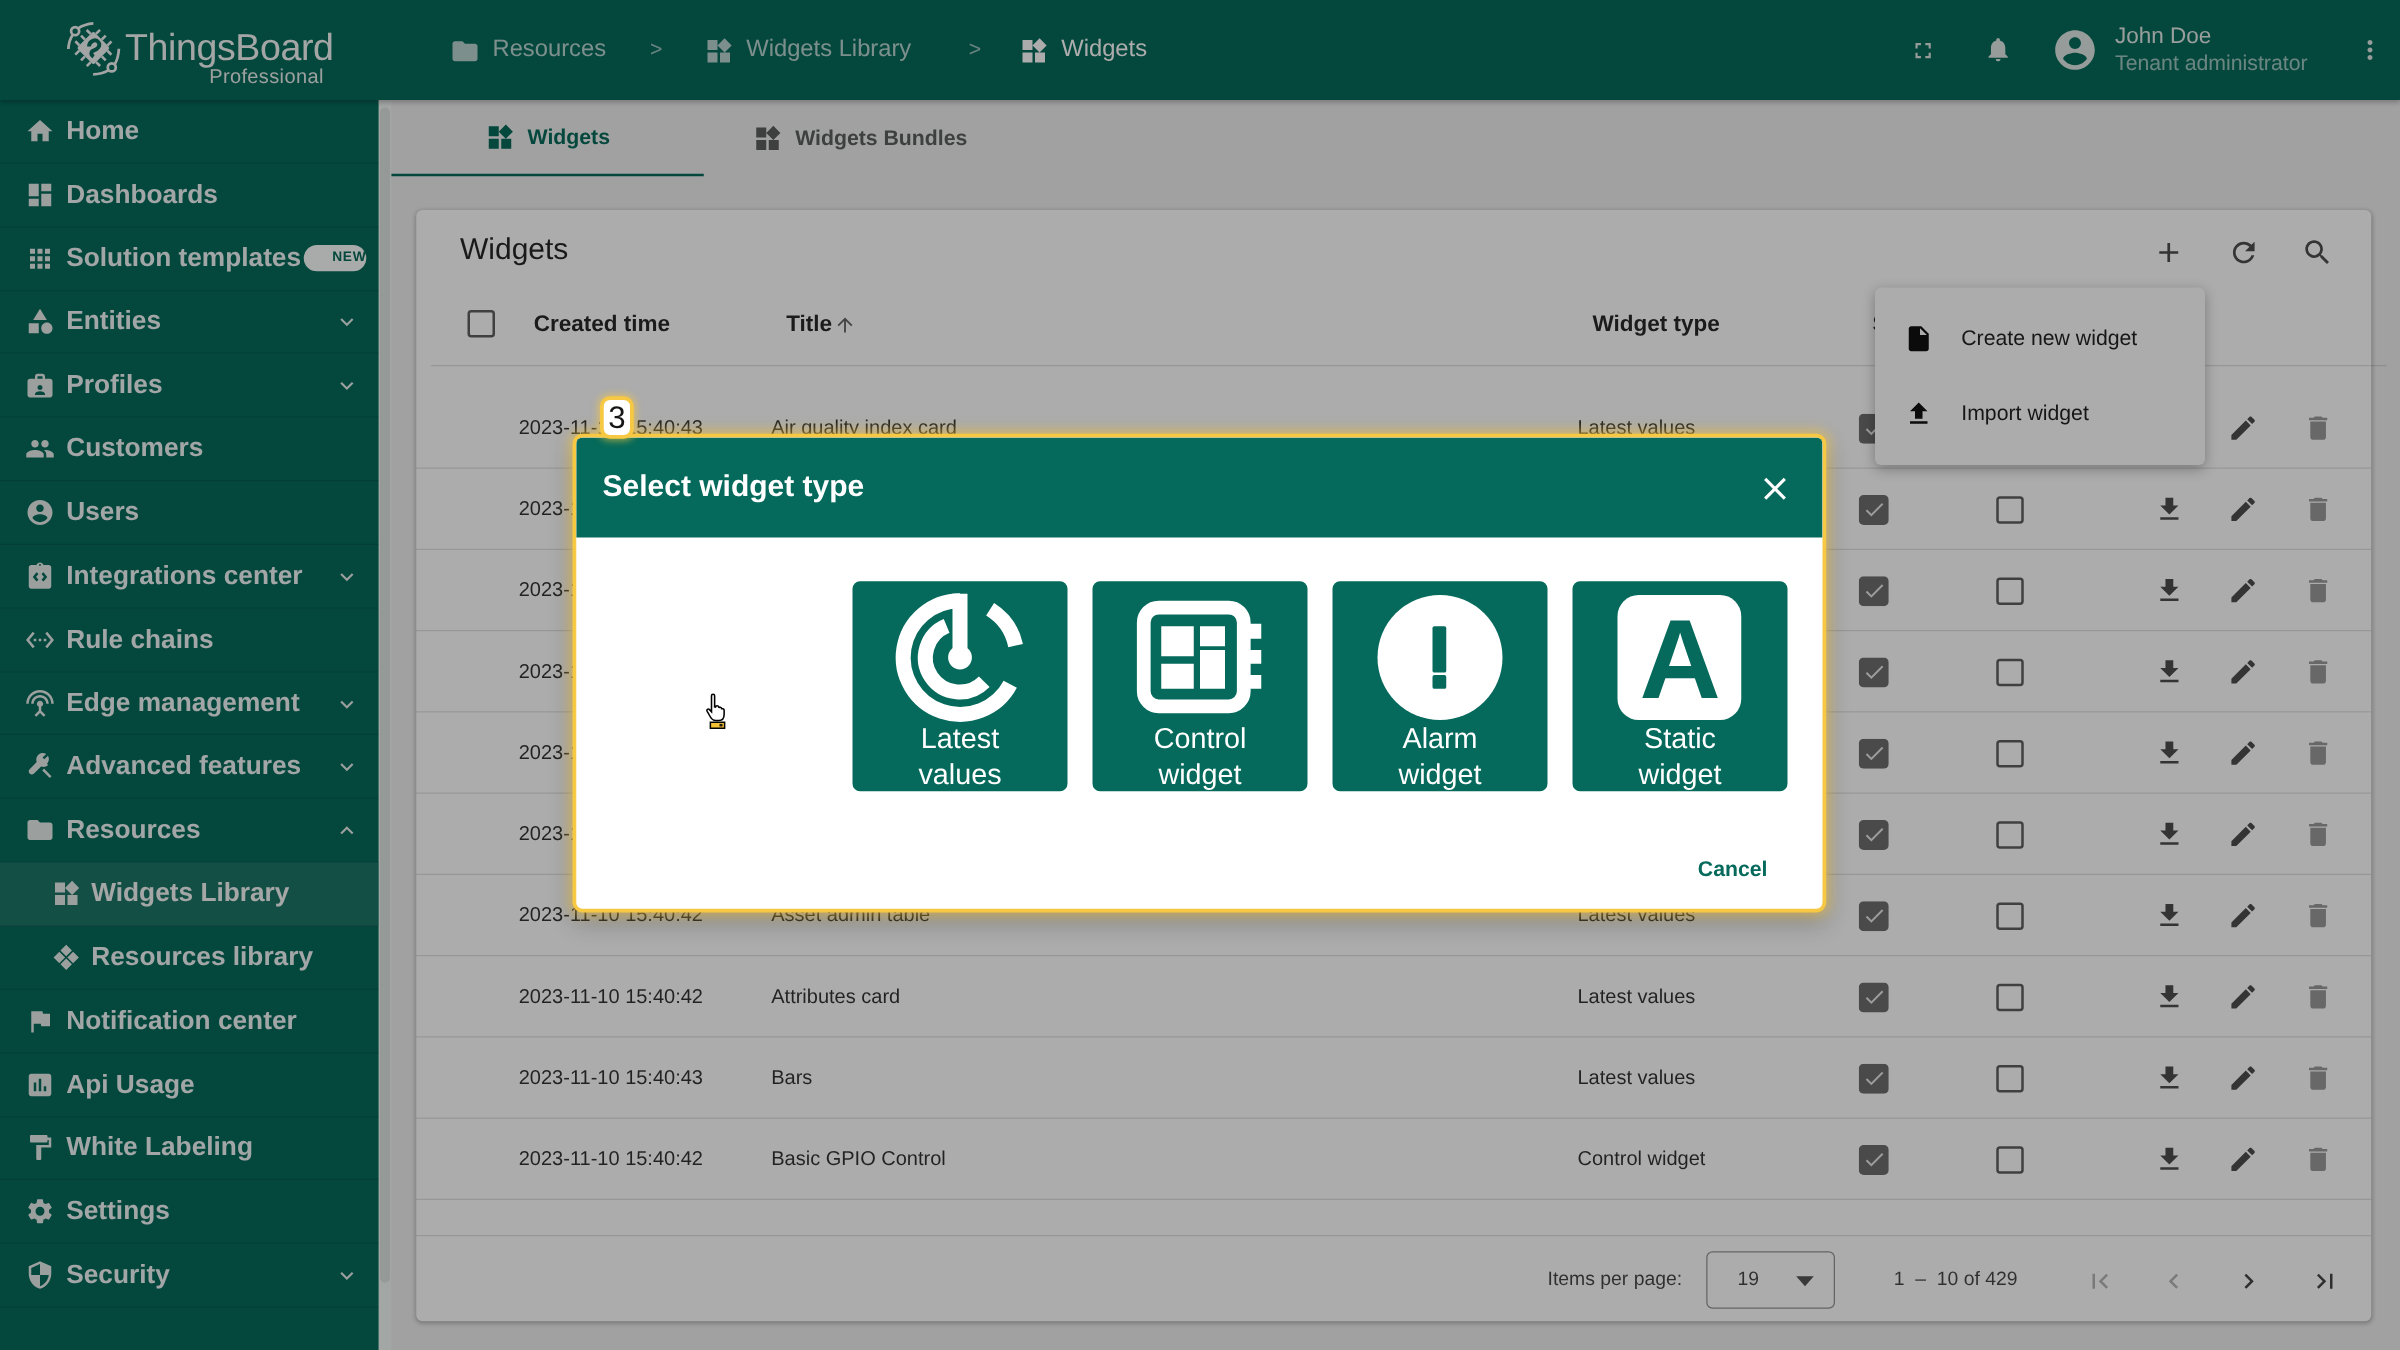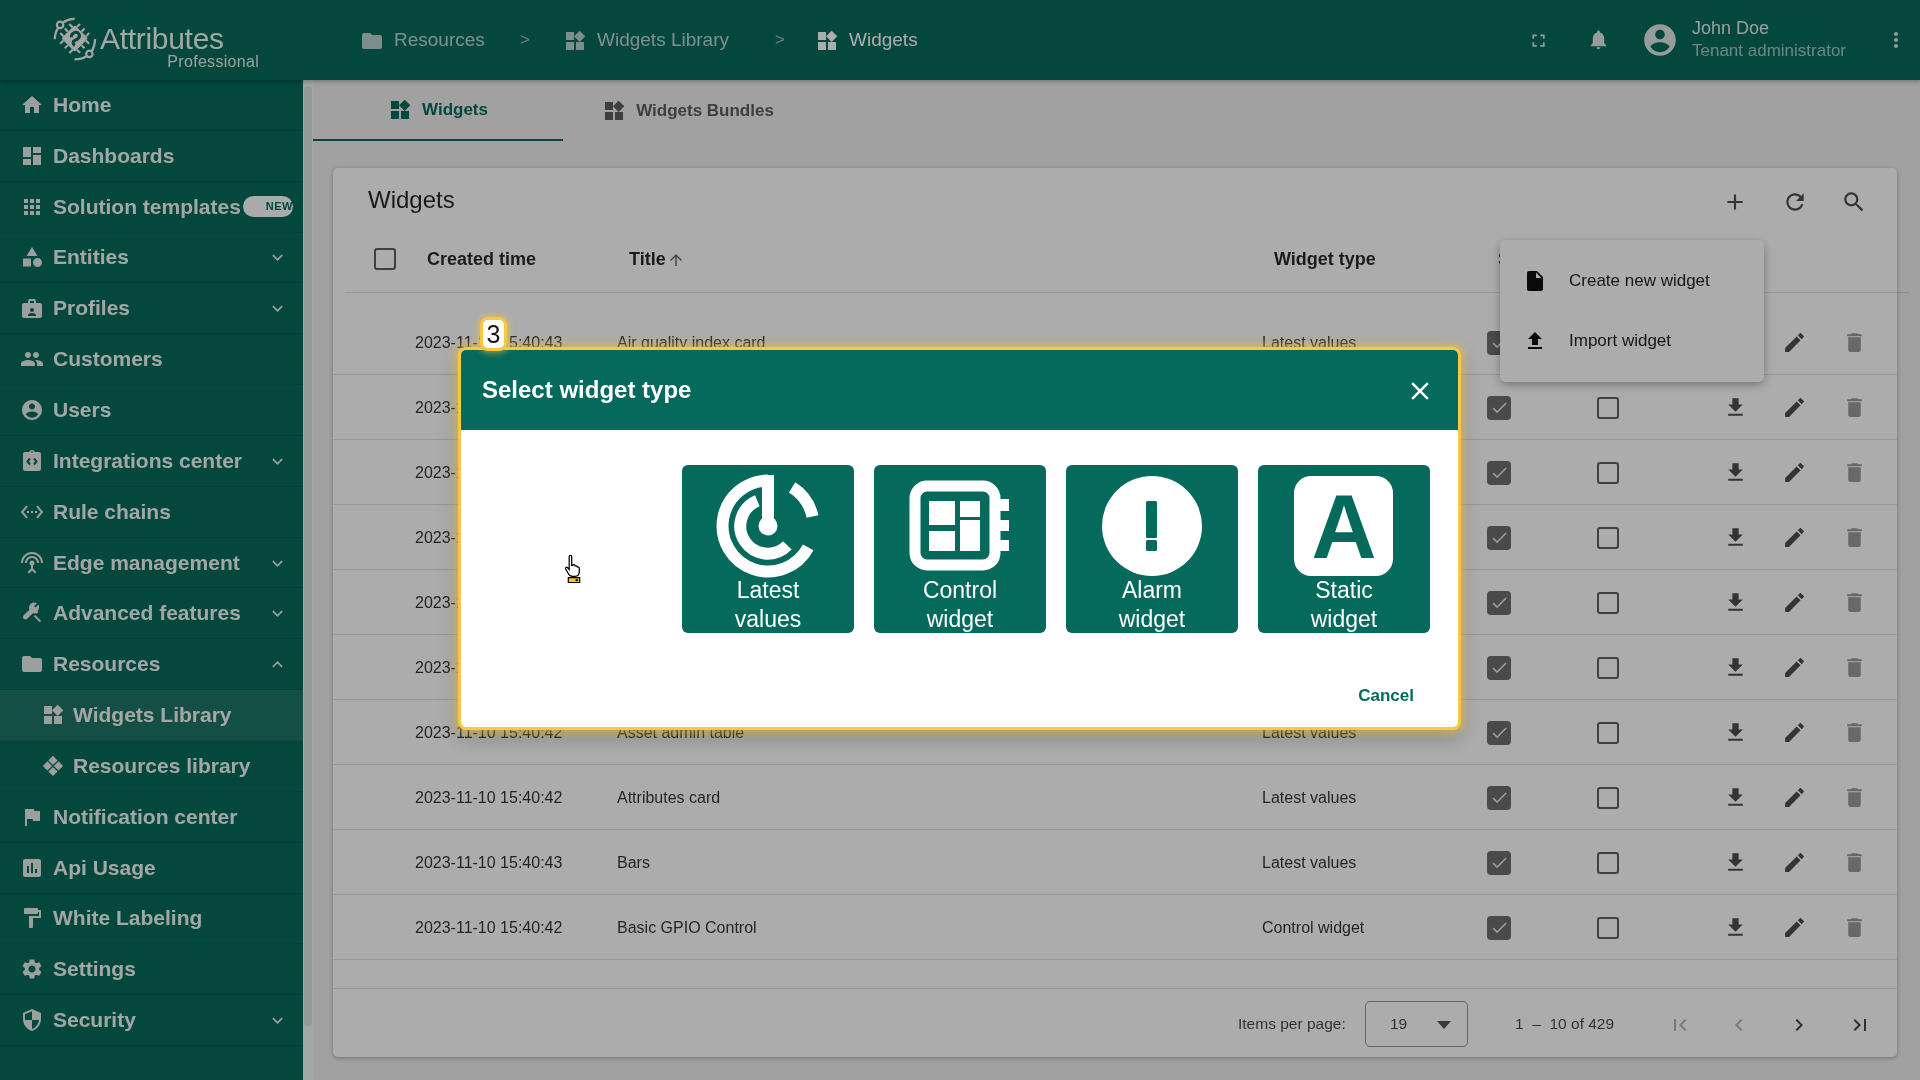--- a/index.html
+++ b/index.html
@@ -45,21 +45,21 @@
   .rcbe { position:absolute; left:1264px; top:21.5px; width:22px; height:22px; border:2.4px solid #606060; border-radius:3px; }
   .ricon { position:absolute; top:20px; width:25px; height:25px; }
   #pager { position:absolute; left:0; top:820px; width:100%; height:69px; border-top:1px solid rgba(0,0,0,0.12); font-size:15.5px; color:rgba(0,0,0,0.72); }
   #ipp { position:absolute; left:905px; top:0; height:69px; line-height:69px; }
   #psel { position:absolute; left:1032px; top:12px; width:103px; height:46px; border:1px solid rgba(0,0,0,0.42); border-radius:5px; }
   #psel span { position:absolute; left:24px; top:0; height:44px; line-height:44px; font-size:15.5px; }
   #ptri { position:absolute; left:71px; top:19px; width:0; height:0; border-left:7px solid transparent; border-right:7px solid transparent; border-top:8px solid #555; }
   #prange { position:absolute; left:1182px; top:0; height:69px; line-height:69px; }
   .pnav { position:absolute; top:24px; width:24px; height:24px; }
   
-  #ddmenu { position:absolute; left:1500px; top:240px; width:264px; height:142px; background:#fff; border-radius:5px; box-shadow:0 3px 10px rgba(0,0,0,0.3); z-index:10; }
+  #ddmenu { position:absolute; left:1500px; top:230px; width:264px; height:142px; background:#fff; border-radius:5px; box-shadow:0 3px 10px rgba(0,0,0,0.3); z-index:10; }
   .ddi { position:absolute; left:0; width:100%; height:60px; }
   .ddi .ic { position:absolute; left:23px; top:18px; width:24px; height:24px; }
   .ddi .tx { position:absolute; left:69px; top:0; height:60px; line-height:60px; font-size:17px; color:rgba(0,0,0,0.87); }
   
   #overlay { position:absolute; left:0; top:0; width:1920px; height:1080px; background:rgba(0,0,0,0.325); z-index:50; }
   
   #modal { position:absolute; left:458px; top:347px; width:1003px; height:383px; background:#fff; border:3px solid #f7c843; border-radius:8px; z-index:60; box-shadow:0 0 9px 2.5px rgba(250,200,60,0.55), 0 8px 20px rgba(0,0,0,0.22); overflow:hidden; }
   #mhead { position:absolute; left:0; top:0; width:100%; height:80px; background:#056a5b;text-align:center; }
   #mtitle { position:absolute; left:21px; top:0; height:80px; line-height:80px; font-size:24px; font-weight:bold; color:#fff; }
   #mclose { position:absolute; left:944px; top:26px; width:30px; height:30px; }
@@ -95,21 +95,21 @@
         <path d="M12.7 22 h4.5"></path>
           <path d="M12.7 28.4 h4.5"></path>
           <path d="M12.7 34.8 h4.5"></path>
         <path d="M36.2 22 h4.5"></path>
           <path d="M36.2 28.4 h4.5"></path>
           <path d="M36.2 34.8 h4.5"></path>
       </g>
     </g>
     <path d="M23.2 27.2 C23.4 22.8, 28.6 20.6, 30.9 24 C32.7 26.9, 29.8 29.4, 27.2 30.3 C24.4 31.3, 24.4 33.8, 26.9 35.3" stroke="#056a5b" stroke-width="3.1" fill="none"></path>
   </svg>
-  <div id="logoname">Attributes</div>
+  <div id="logoname">ThingsBoard</div>
   <div id="logosub">Professional</div>
 
   <svg class="hicon" style="left:360px;top:29px" width="24" height="24" viewBox="0 0 24 24" fill="rgba(255,255,255,0.72)">
       <path d="M10 4H4c-1.1 0-2 .9-2 2v12c0 1.1.9 2 2 2h16c1.1 0 2-.9 2-2V8c0-1.1-.9-2-2-2h-8l-2-2z"></path>
     </svg>
   <div class="crumb" style="left:394px">Resources</div>
   <div class="crumbsep" style="left:520px">&gt;</div>
   <svg class="hicon" style="left:563px;top:29px" width="24" height="24" viewBox="0 0 24 24" fill="rgba(255,255,255,0.72)">
       <path d="M13 13v8h8v-8h-8zM3 21h8v-8H3v8zM3 3v8h8V3H3zm13.66-1.31L11 7.34 16.66 13l5.66-5.66-5.66-5.65z"></path>
     </svg>

